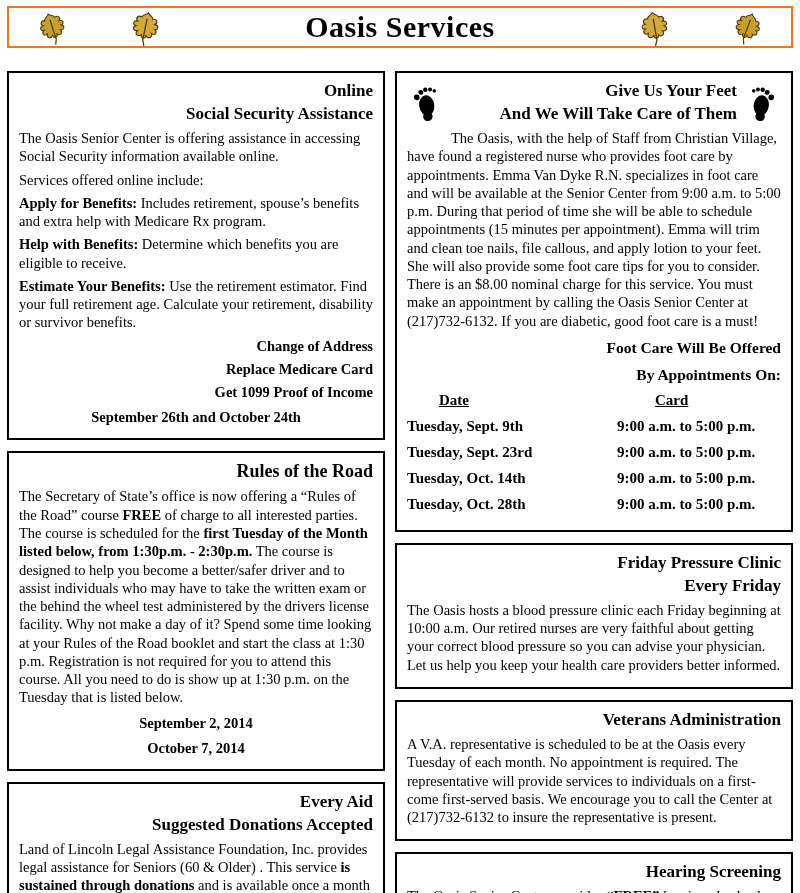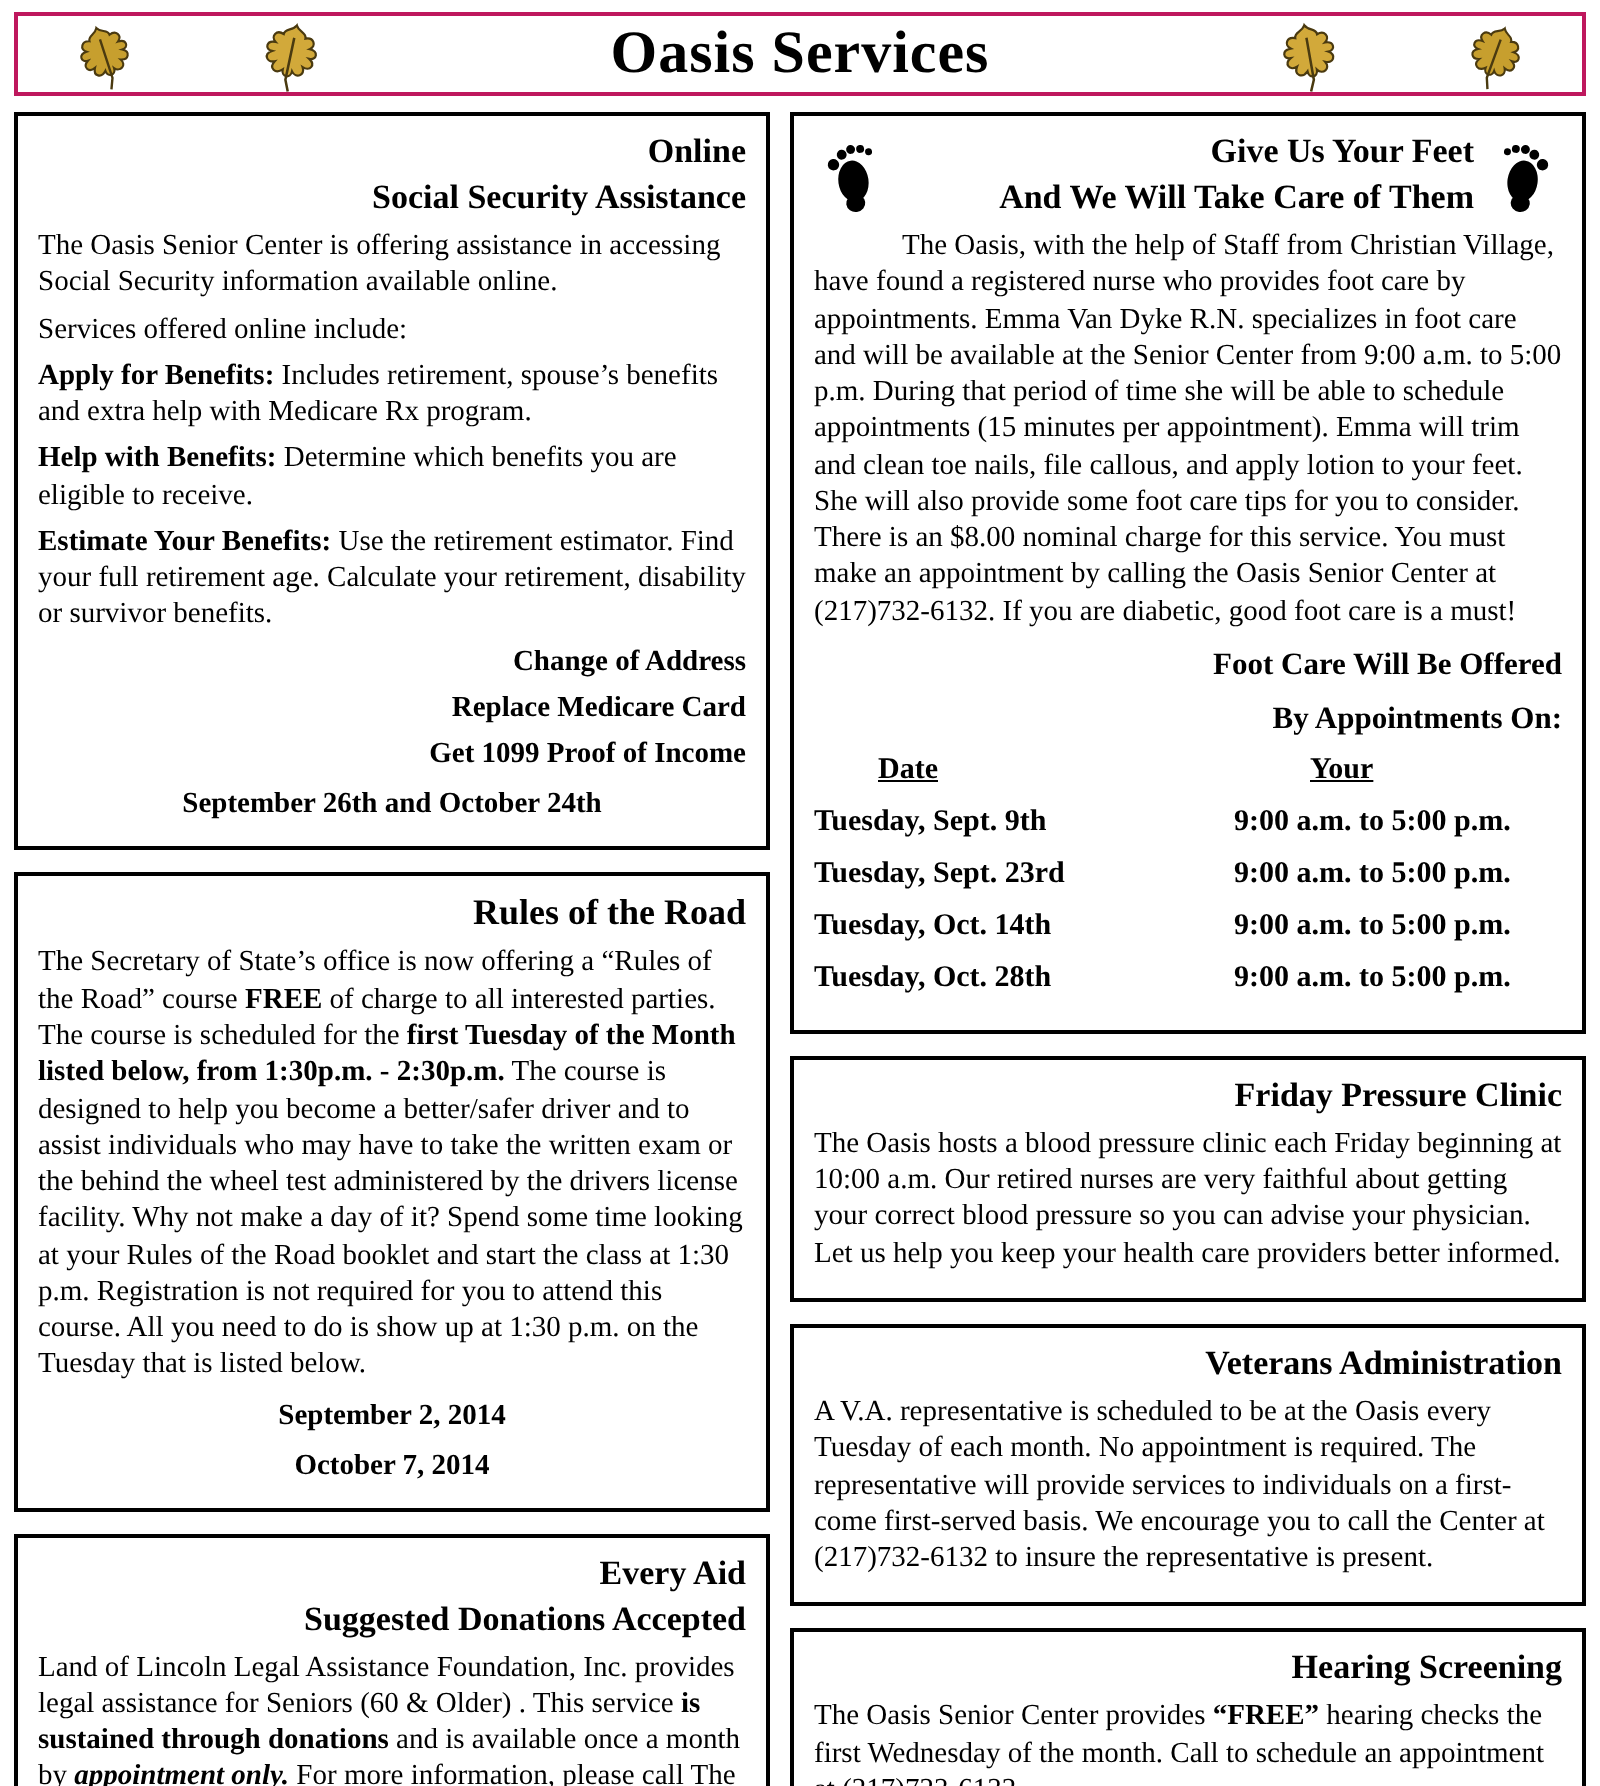--- a/index.html
+++ b/index.html
@@ -6,23 +6,23 @@
   html, body { margin: 0; padding: 0; }
   body {
     width: 800px; height: 893px; overflow: hidden;
     background: #ffffff; color: #000;
     font-family: "Liberation Serif", serif;
   }
   .page { padding: 6px 7px; }
 
   
   .masthead {
-    position: relative; border: 2px solid #be185d;
+    position: relative; border: 2px solid #f97316;
     height: 42px; display: flex; align-items: center; justify-content: center;
-    margin-bottom: 8px;
+    margin-bottom: 23px;
   }
   .masthead h1 { margin: 0; font-size: 30px; font-weight: bold; letter-spacing: .5px; }
   .leaf { position: absolute; top: 2px; width: 36px; height: 38px; display: inline-block; }
   .leaf svg { width: 100%; height: 100%; }
   .leaf-1 { left: 26px;  transform: rotate(-18deg); }
   .leaf-2 { left: 116px; transform: rotate(12deg); width: 40px; }
   .leaf-3 { right: 116px; transform: rotate(-10deg); width: 40px; }
   .leaf-4 { right: 26px; transform: rotate(20deg); }
 
   
@@ -154,21 +154,21 @@
                 <circle cx="29" cy="8" r="2.2" fill="#000"></circle>
               </svg>
           </span>
         </div>
         <p class="body-text indent-first">The Oasis, with the help of Staff from Christian Village, have found a registered nurse who provides foot care by appointments.  Emma Van Dyke R.N. specializes in foot care and will be available at  the Senior Center from 9:00 a.m. to 5:00 p.m.  During that period of time she will be able to schedule appointments (15 minutes per appointment).  Emma will trim and clean toe nails, file callous, and apply lotion to your feet. She will also provide some foot care tips for you to consider. There is an $8.00 nominal charge for this  service. You must make an appointment by calling the Oasis Senior Center at (217)732-6132.  If you are diabetic, good foot care is a must!</p>
         <p class="offer-line">Foot Care Will Be Offered</p>
         <p class="offer-line">By Appointments On:</p>
         <div class="schedule">
           <div class="sched-row sched-head">
             <span class="d">Date</span>
-            <span class="t">Your</span>
+            <span class="t">Card</span>
           </div>
           <div class="sched-row">
             <span class="date">Tuesday, Sept. 9th</span>
             <span class="time">9:00 a.m. to 5:00 p.m.</span>
           </div>
           <div class="sched-row">
             <span class="date">Tuesday, Sept. 23rd</span>
             <span class="time">9:00 a.m. to 5:00 p.m.</span>
           </div>
           <div class="sched-row">
@@ -177,20 +177,21 @@
           </div>
           <div class="sched-row">
             <span class="date">Tuesday, Oct. 28th</span>
             <span class="time">9:00 a.m. to 5:00 p.m.</span>
           </div>
         </div>
       </section>
 
       <section class="box">
         <div class="sec-title">Friday Pressure Clinic</div>
+        <div class="sec-sub">Every Friday</div>
         <p class="body-text">The Oasis hosts a blood pressure clinic each Friday beginning at 10:00 a.m.  Our retired nurses are very faithful about getting your correct blood pressure so you can advise your physician.  Let us help you keep your health care providers better informed.</p>
       </section>
 
       <section class="box">
         <div class="sec-title">Veterans Administration</div>
         <p class="body-text">A V.A. representative is scheduled to be at the Oasis every Tuesday of each month.  No appointment is required. The representative will provide services to individuals on a first- come first-served basis.  We encourage you to call the Center at (217)732-6132 to insure the representative is present.</p>
       </section>
 
       <section class="box">
         <div class="sec-title">Hearing Screening</div>

